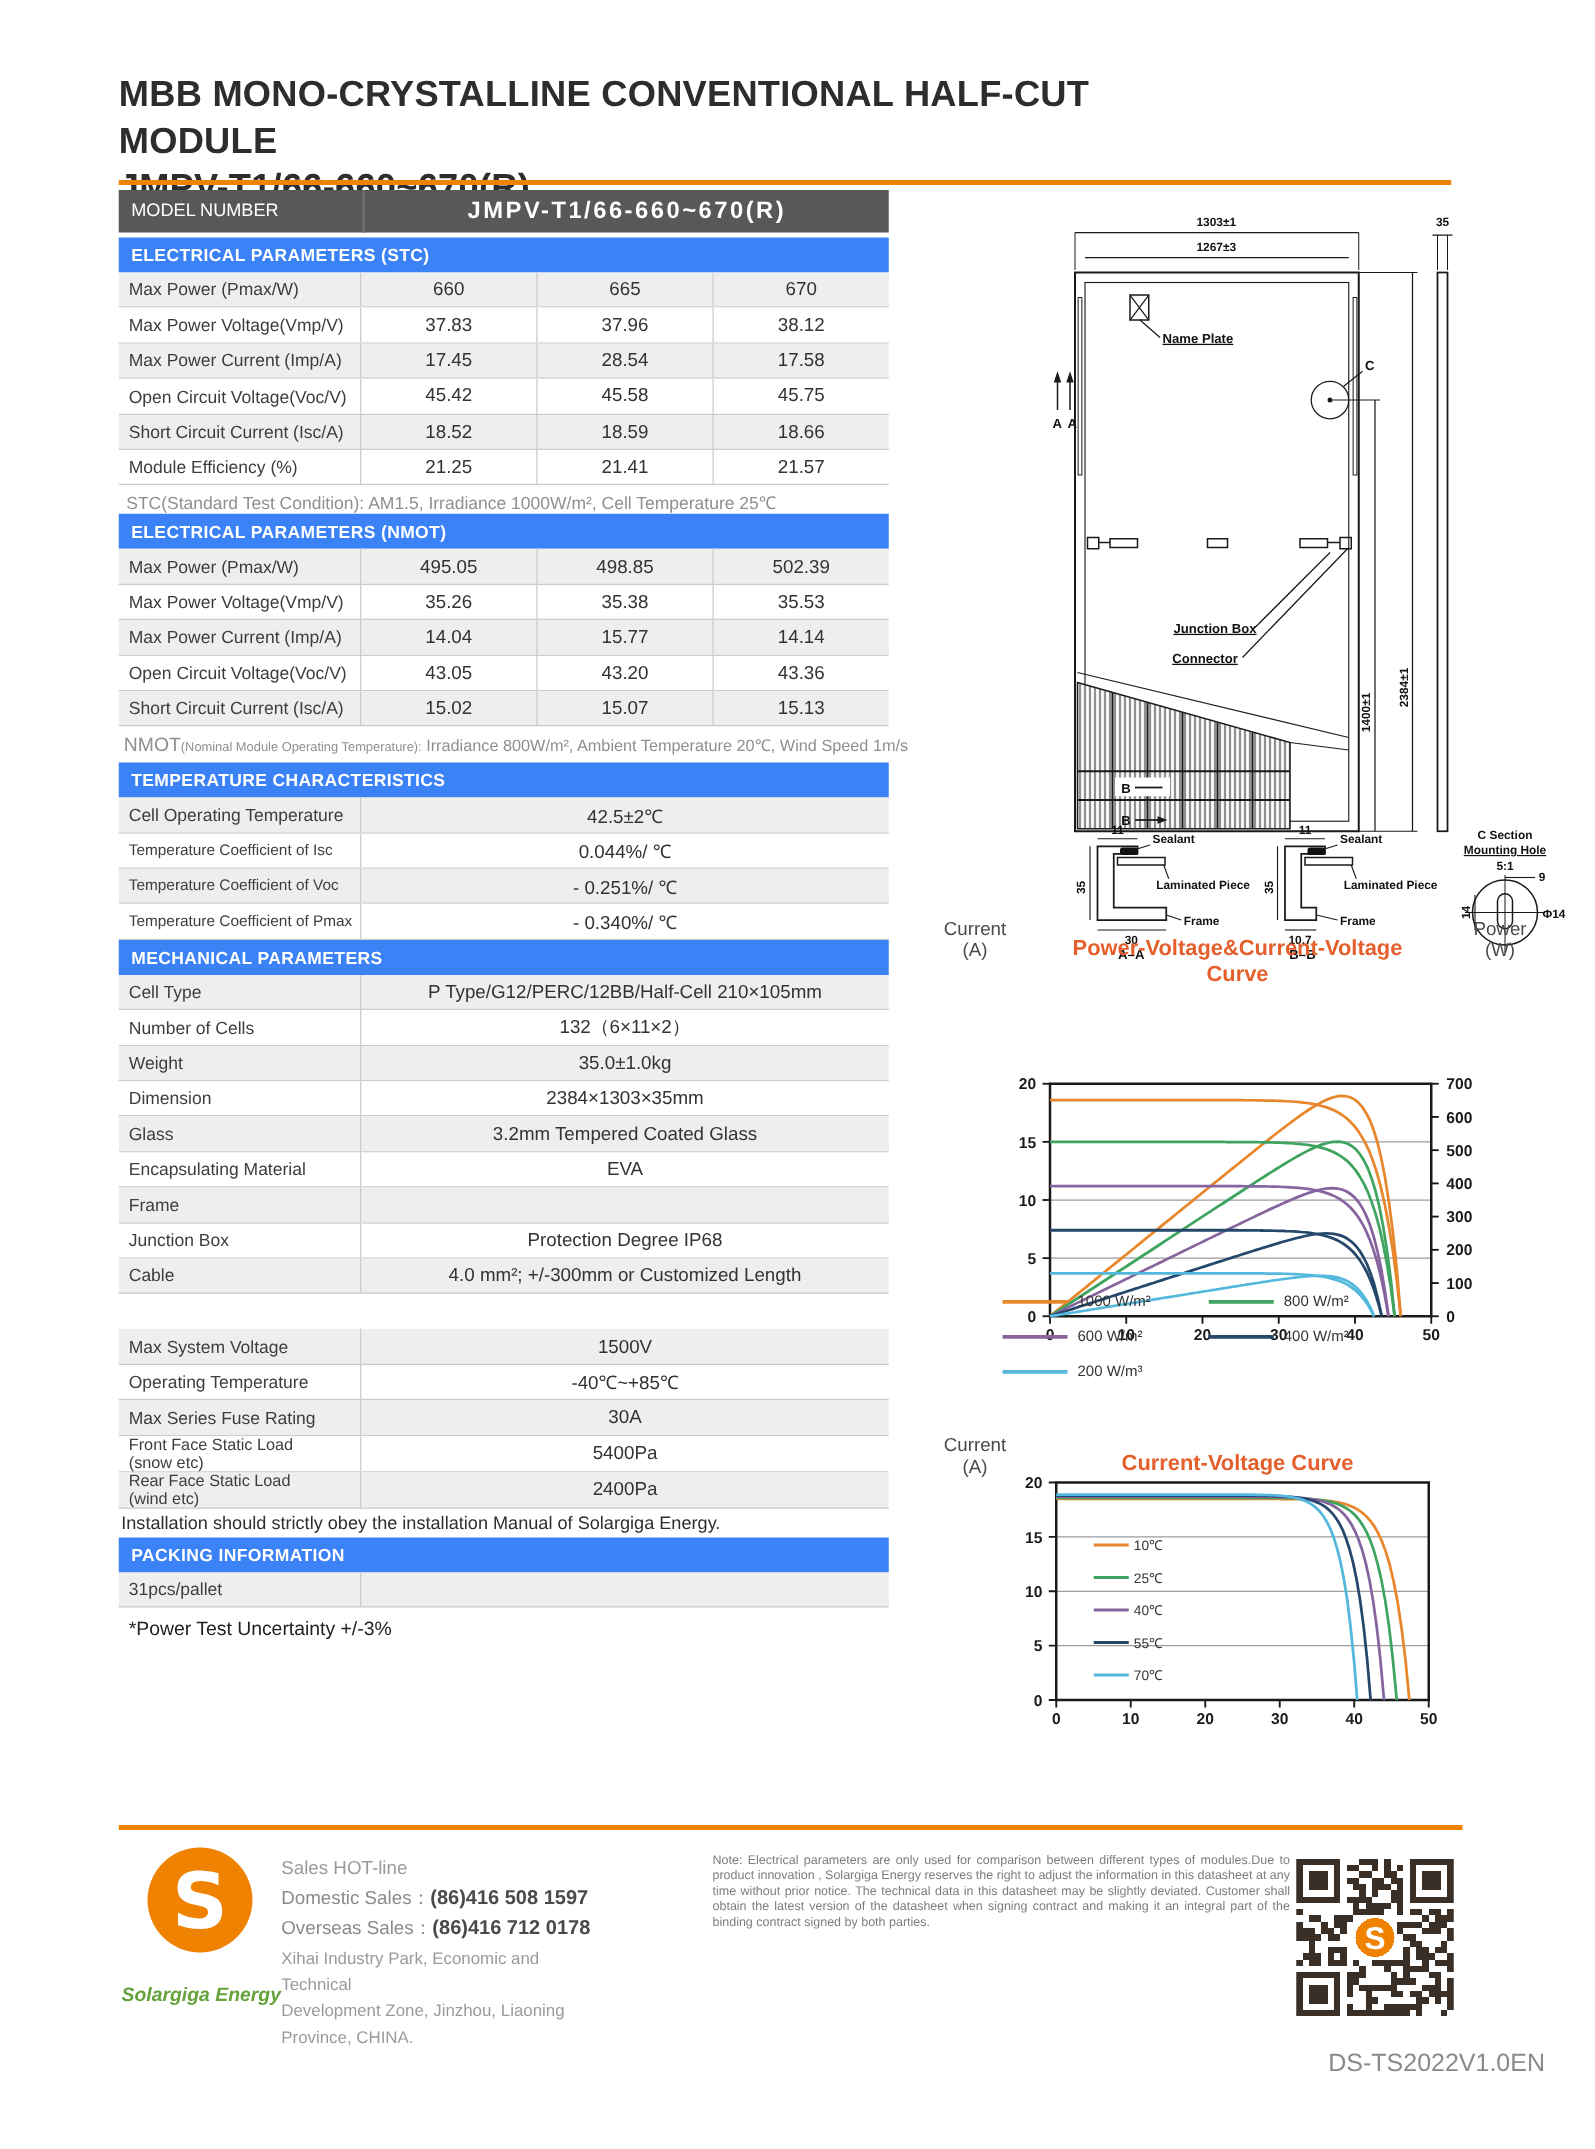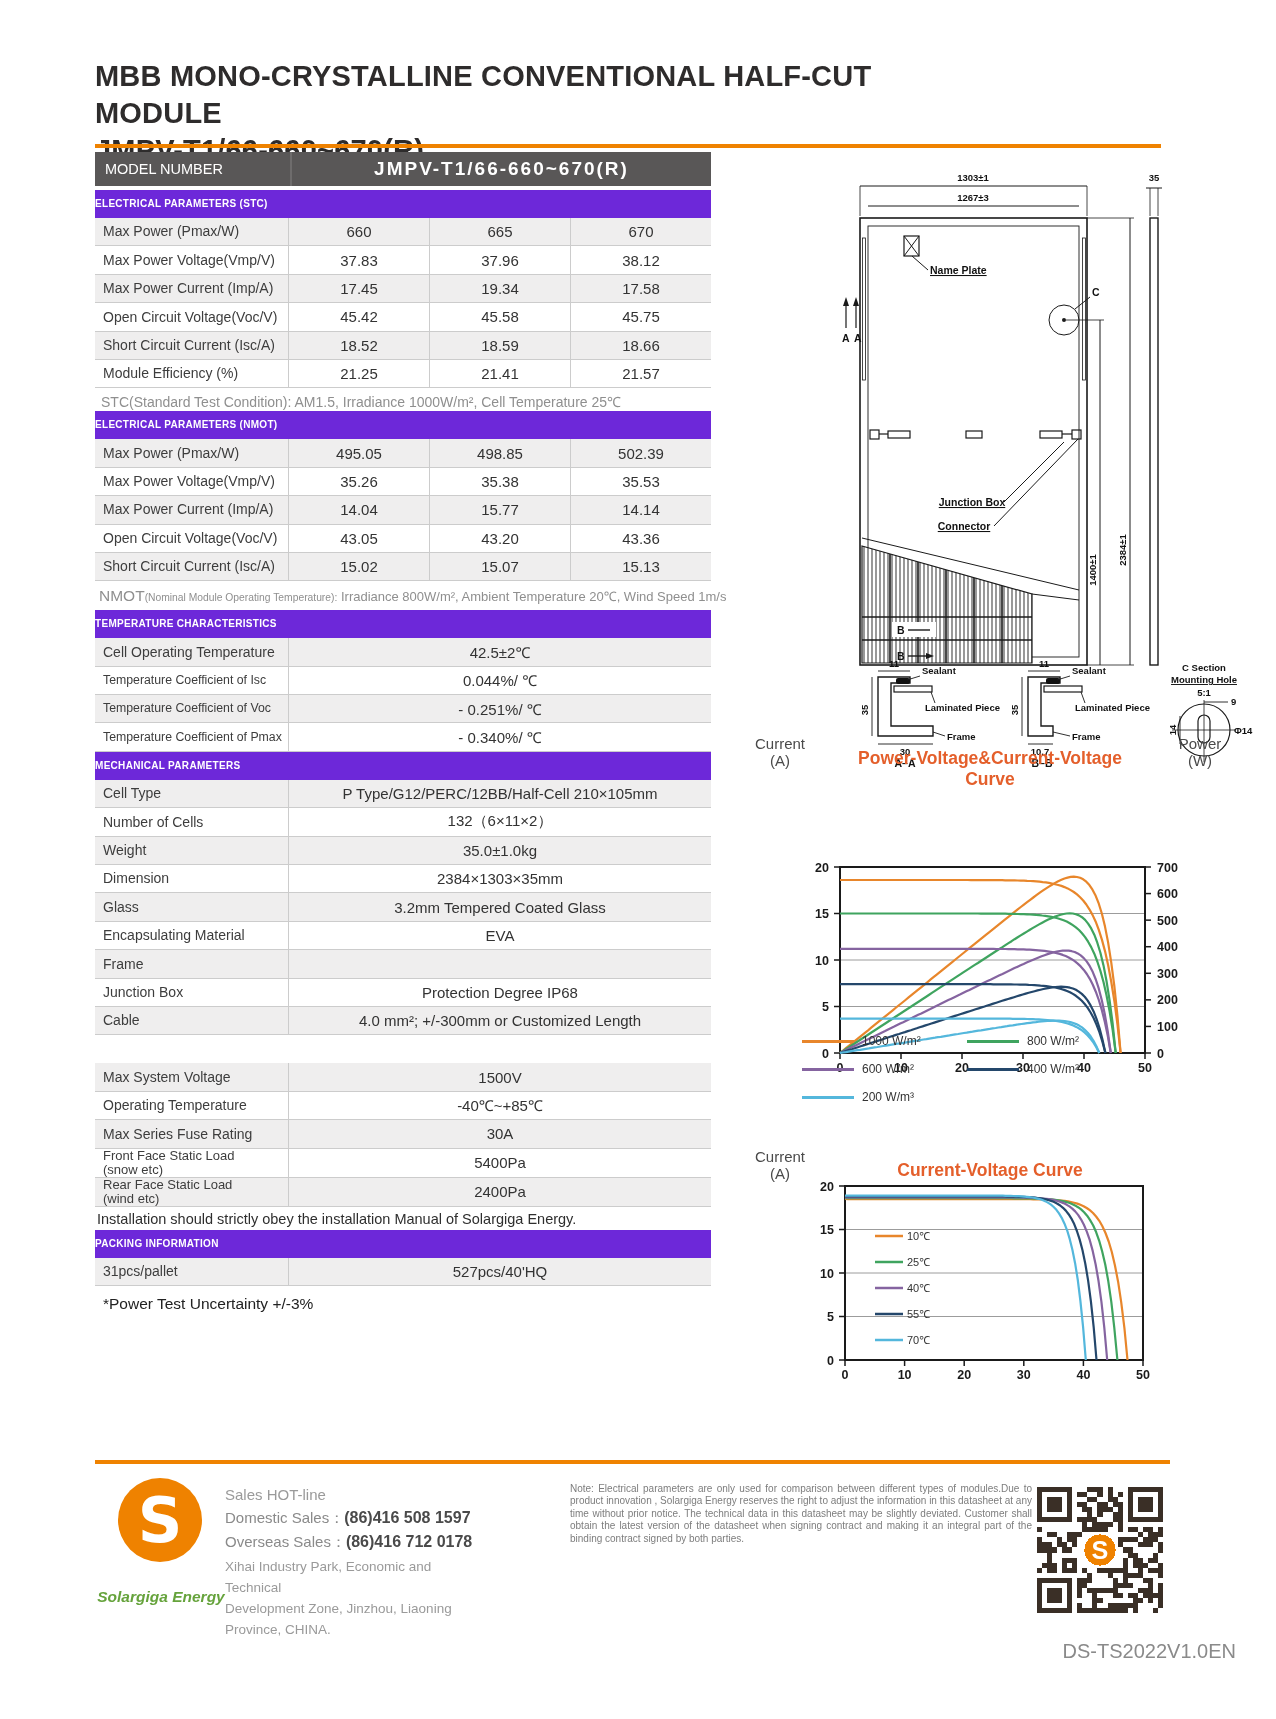--- a/index.html
+++ b/index.html
@@ -7,21 +7,21 @@
         font-family:"Liberation Sans",sans-serif;color:#333;}
   .abs{position:absolute;}
   
   .title{left:95px;top:58px;width:900px;font-size:29px;font-weight:600;color:#2e2c2c;line-height:37px;letter-spacing:.2px;}
   .rule{left:95px;top:144px;width:1066px;height:4px;background:#EF8200;}
   
   .leftcol{left:95px;top:152px;width:616px;}
   .model-row{display:flex;height:34px;background:#595757;margin-bottom:4px;}
   .model-row .ml{width:185px;display:flex;align-items:center;padding-left:10px;color:#fff;font-size:14.5px;border-right:2px solid #6e6c6c;}
   .model-row .mv{flex:1;display:flex;align-items:center;justify-content:center;color:#fff;font-size:19px;letter-spacing:2px;font-weight:600;}
-  .secbar{height:28px;line-height:28px;background:#6d28d9;color:#fff;font-size:10px;font-weight:700;letter-spacing:.3px;}
+  .secbar{height:28px;line-height:28px;background:#3b82f6;color:#fff;font-size:14px;font-weight:700;padding-left:10px;letter-spacing:.3px;}
   .trow{display:flex;align-items:stretch;height:27.4px;border-bottom:1px solid #ccc;background:#fff;}
   .trow.g{background:#efeeee;}
   .trow.tall{height:28px;}
   .tlabel{width:185px;display:flex;align-items:center;padding-left:8px;font-size:14px;color:#3d3d3d;border-right:1px solid #ccc;white-space:pre-line;line-height:1.05;}
   .tlabel.small{font-size:12.3px;}
   .tlabel.small2{font-size:13px;}
   .tval{flex:1;display:flex;align-items:center;justify-content:center;font-size:15px;color:#333;border-right:1px solid #ccc;text-align:center;}
   .tval:last-child{border-right:none;}
   .note{font-size:14px;color:#8f8f8f;padding:4px 0 2px 6px;height:17px;}
   .nmotnote{padding:6px 0 4px 4px;color:#8f8f8f;height:19px;white-space:nowrap;}
@@ -82,21 +82,21 @@
         </div>
         <div class="trow">
           <div class="tlabel">Max Power Voltage(Vmp/V)</div>
           <div class="tval">37.83</div>
           <div class="tval">37.96</div>
           <div class="tval">38.12</div>
         </div>
         <div class="trow g">
           <div class="tlabel">Max Power Current (Imp/A)</div>
           <div class="tval">17.45</div>
-          <div class="tval">19.34</div>
+          <div class="tval">28.54</div>
           <div class="tval">17.58</div>
         </div>
         <div class="trow">
           <div class="tlabel">Open Circuit Voltage(Voc/V)</div>
           <div class="tval">45.42</div>
           <div class="tval">45.58</div>
           <div class="tval">45.75</div>
         </div>
         <div class="trow g">
           <div class="tlabel">Short Circuit Current (Isc/A)</div>
@@ -233,21 +233,20 @@
 (wind etc)</div>
           <div class="tval">2400Pa</div>
         </div>
       </div>
     <div class="darknote">Installation should strictly obey the installation Manual of Solargiga Energy.</div>
 
     <div class="secbar">PACKING INFORMATION</div>
     <div id="pack-rows">
         <div class="trow g">
           <div class="tlabel">31pcs/pallet</div>
-          <div class="tval">527pcs/40'HQ</div>
         </div>
       </div>
     <div class="unc">*Power Test Uncertainty  +/-3%</div>
   </div>
 
   <svg class="abs draw" viewBox="0 0 536 618">
     <defs>
       <pattern id="hatch" width="4" height="4" patternUnits="userSpaceOnUse">
         <rect width="4" height="4" fill="#fff"></rect>
         <line x1="2" y1="0" x2="2" y2="4" stroke="#444" stroke-width="1.1"></line>

